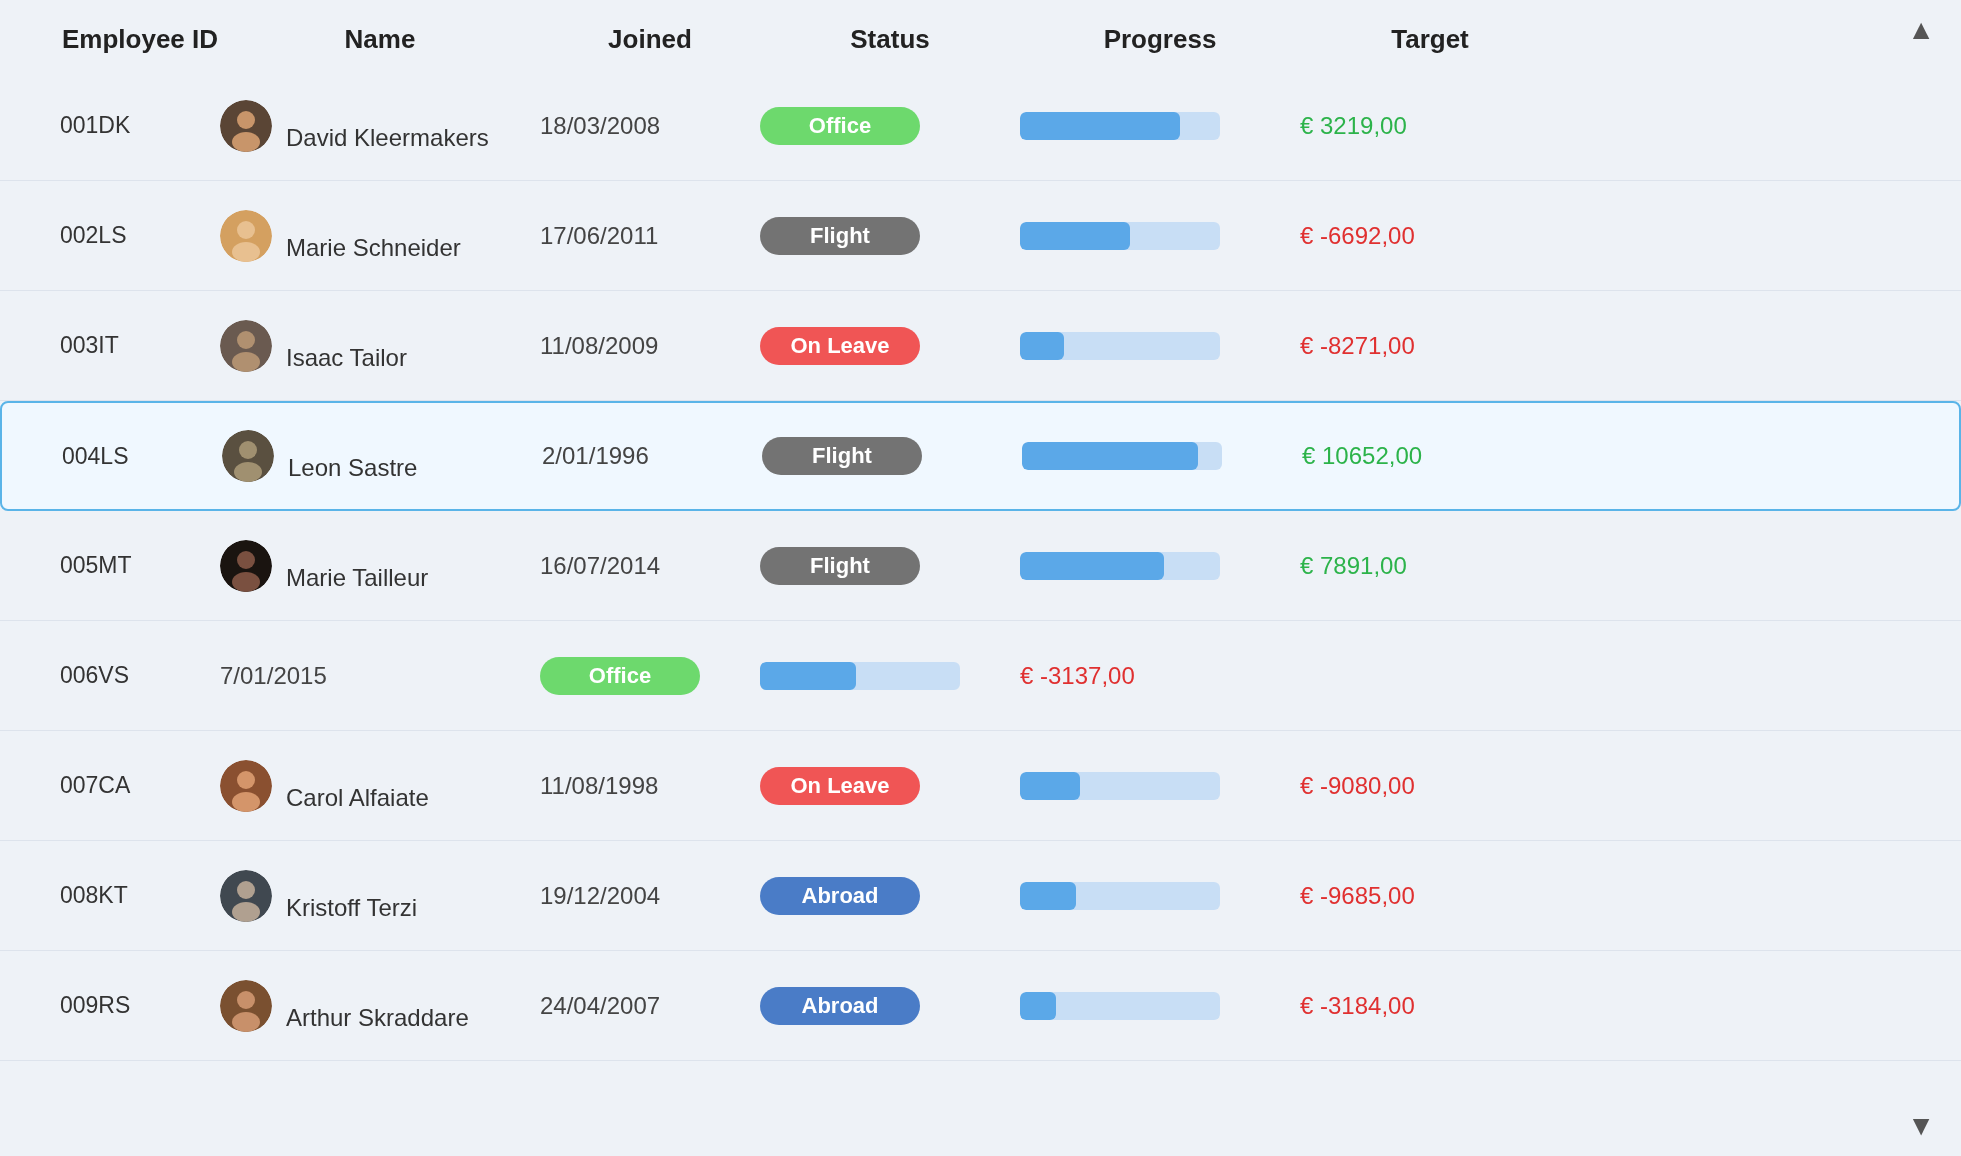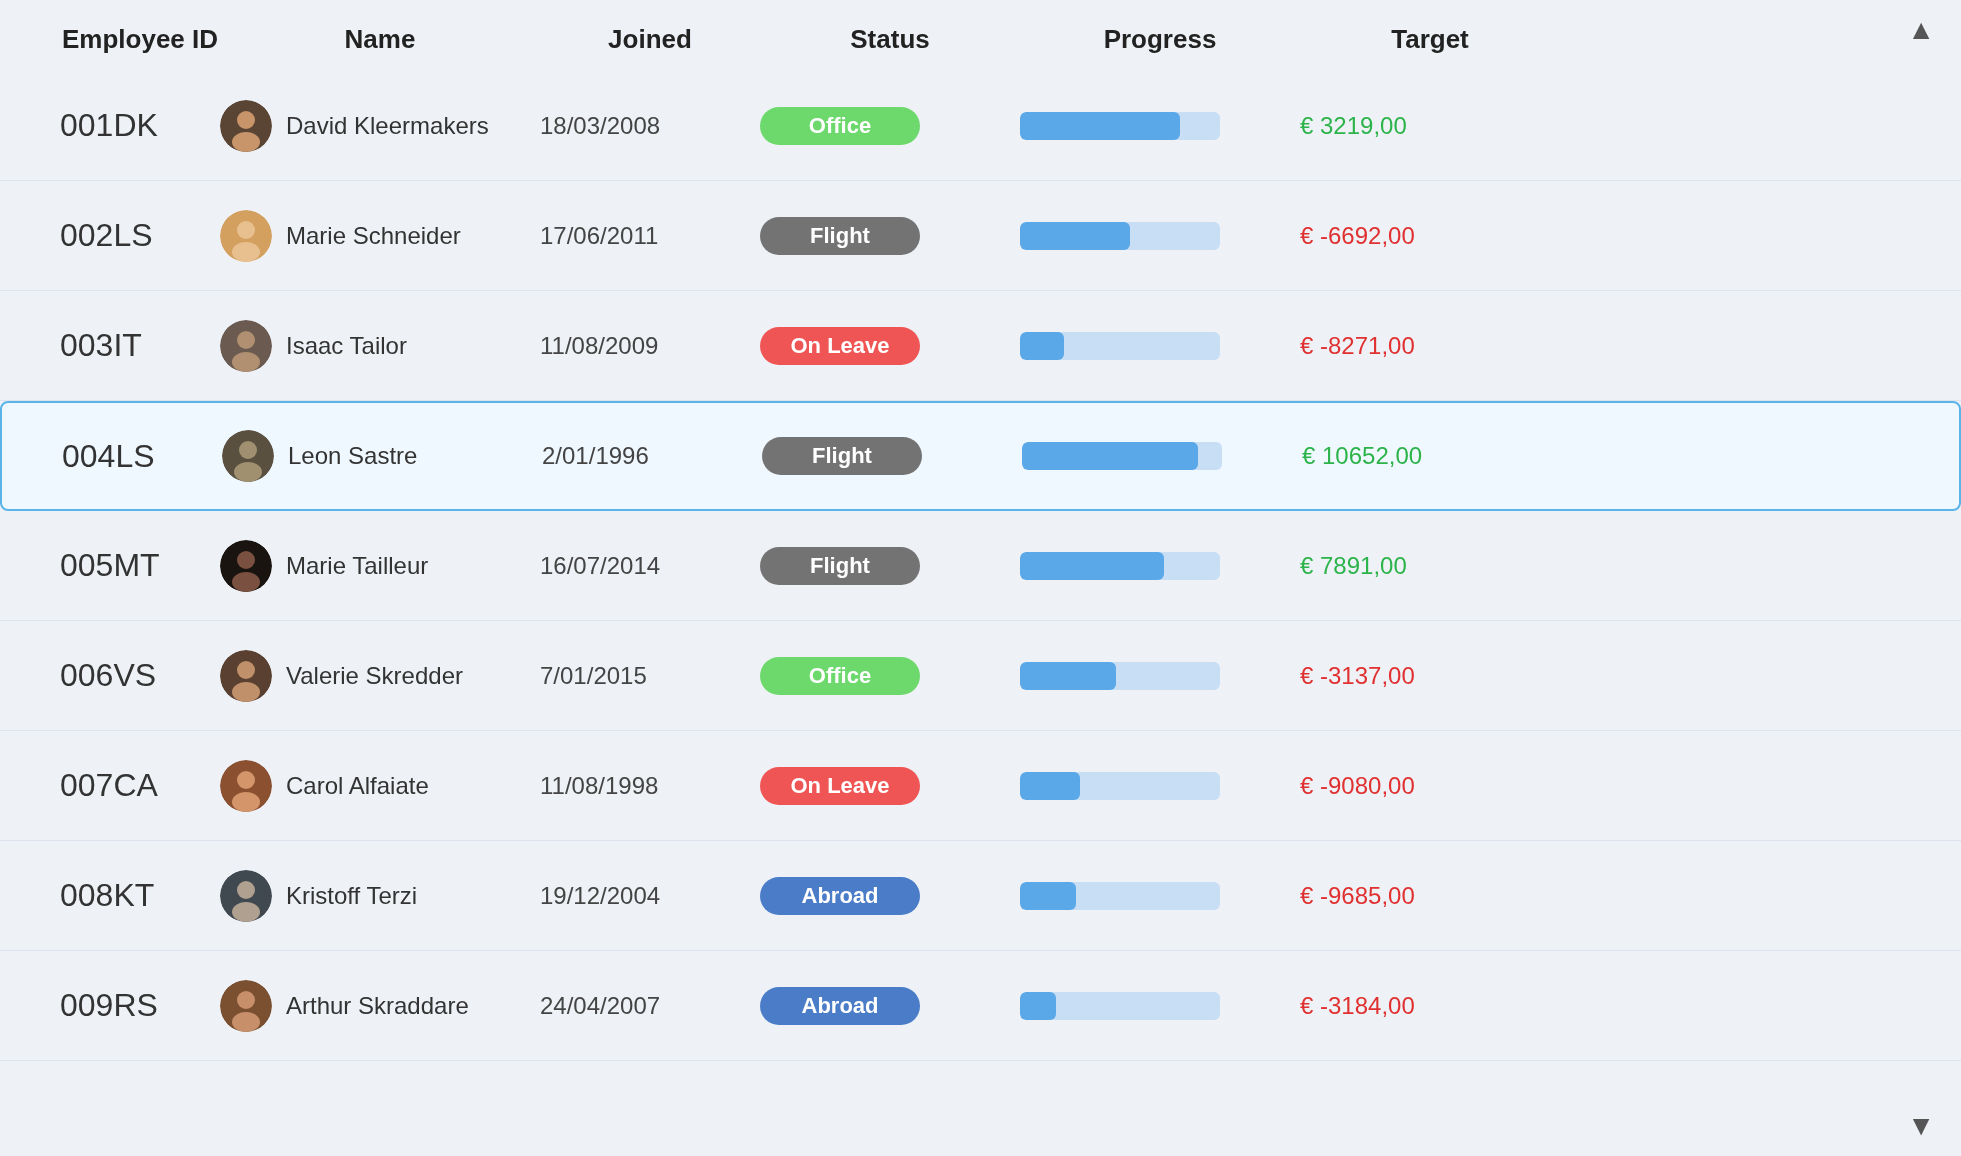--- a/index.html
+++ b/index.html
@@ -46,26 +46,27 @@
       border: 2.5px solid #5ab4e8;
       border-radius: 8px;
     }
     .cell {
       font-size: 24px;
       color: #444;
       display: flex;
       align-items: center;
     }
     .cell.employee-id {
-      font-size: 32px;
+      font-size: 23px;
       color: #333;
       font-weight: 400;
     }
     .cell.name {
       gap: 14px;
+      align-items: flex-end;
     }
     .status-badge {
       display: inline-flex;
       align-items: center;
       justify-content: center;
       border-radius: 999px;
       padding: 6px 28px;
       font-size: 22px;
       font-weight: 600;
       color: #fff;
@@ -256,30 +257,20 @@
       </div>
       <div class="cell">
           <div class="progress-bar-container">
       <div class="progress-bar-fill" style="width:72%"></div>
     </div>
         </div>
       <div class="cell target positive">€ 7891,00</div>
     </div>
       <div class="table-row">
       <div class="cell employee-id">006VS</div>
-      <div class="cell name">
-        <div class="person-avatar">
-          <svg width="52" height="52" viewBox="0 0 52 52" xmlns="http://www.w3.org/2000/svg">
-      <circle cx="26" cy="26" r="26" fill="#5a4030"></circle>
-      <circle cx="26" cy="20" r="9" fill="#c0906a"></circle>
-      <ellipse cx="26" cy="42" rx="14" ry="10" fill="#c0906a"></ellipse>
-    </svg>
-        </div>
-        <span class="name-text">Valerie Skredder</span>
-      </div>
       <div class="cell">7/01/2015</div>
       <div class="cell">
         <span class="status-badge status-office">Office</span>
       </div>
       <div class="cell">
           <div class="progress-bar-container">
       <div class="progress-bar-fill" style="width:48%"></div>
     </div>
         </div>
       <div class="cell target negative">€ -3137,00</div>

